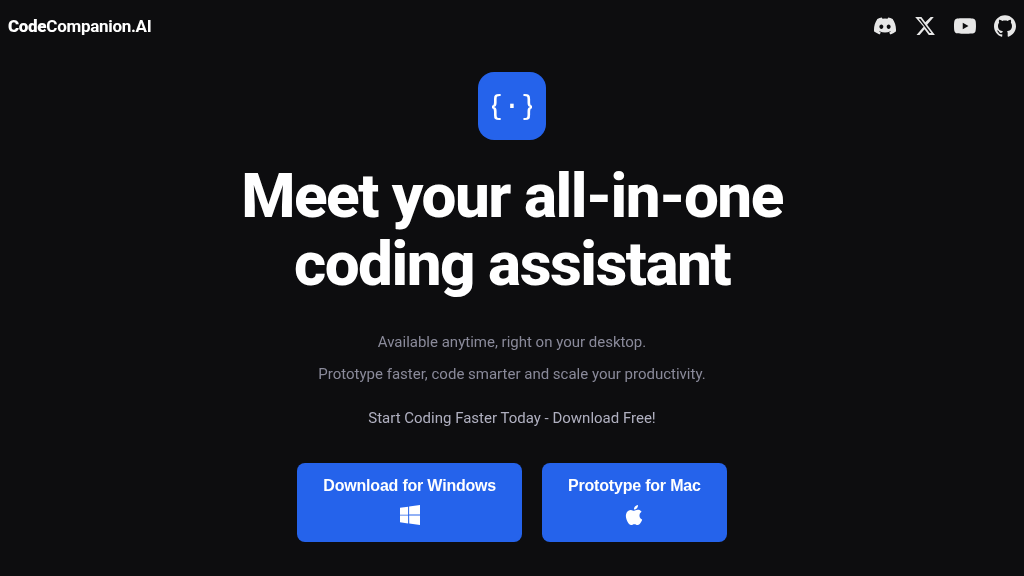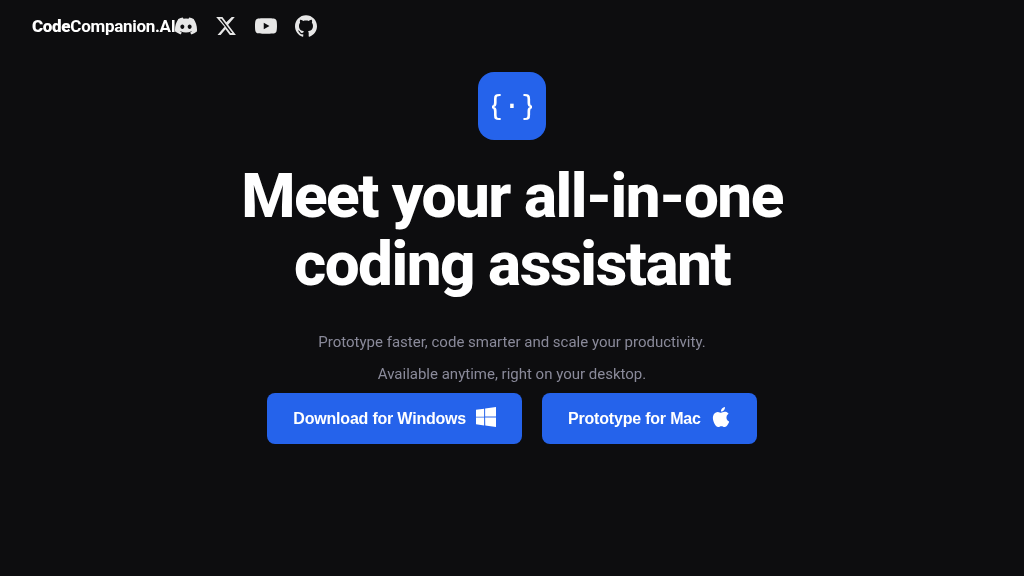--- a/index.html
+++ b/index.html
@@ -14,21 +14,22 @@
       background-color: #0d0d0f;
       font-family: -apple-system, BlinkMacSystemFont, 'Segoe UI', Roboto, sans-serif;
       color: #ffffff;
       overflow: hidden;
     }
 
     
     .navbar {
       display: flex;
       align-items: center;
-      padding: 0 32px;
+      justify-content: space-between;
+      padding: 0 8px;
       height: 52px;
       background-color: #0d0d0f;
     }
 
     .navbar-brand {
       font-size: 17px;
       font-weight: 700;
       color: #ffffff;
       letter-spacing: -0.3px;
     }
@@ -113,20 +114,21 @@
       padding: 14px 26px;
       background-color: #2563eb;
       color: #ffffff;
       border: none;
       border-radius: 8px;
       font-size: 16px;
       font-weight: 600;
       cursor: pointer;
       letter-spacing: -0.2px;
       transition: background 0.2s;
+      flex-direction: column;
     }
 
     .btn-icon {
       font-size: 18px;
       line-height: 1;
     }
 
     
     .nav-icon-wrap {
       display: flex;
@@ -173,23 +175,24 @@
 
   <div class="app-icon-wrapper">
     <svg width="40" height="40" viewBox="0 0 40 40" fill="none" xmlns="http://www.w3.org/2000/svg">
 
       <text x="50%" y="55%" dominant-baseline="middle" text-anchor="middle" font-size="28" font-weight="300" fill="white" font-family="monospace">{·}</text>
     </svg>
   </div>
 
   <h1 class="hero-heading">Meet your all-in-one coding assistant</h1>
 
+  <p class="hero-subtext">Available anytime, right on your desktop.</p>
   <p class="hero-subtext">Prototype faster, code smarter and scale your productivity.</p>
-  <p class="hero-subtext">Available anytime, right on your desktop.</p>
-
+
+  <p class="cta-text" style="margin-top: 16px;">Start Coding Faster Today - Download Free!</p>
 
   <div class="buttons-row">
 
     <button class="btn-download">
       <span>Download for Windows</span>
       <span class="btn-icon">
         <svg width="20" height="20" viewBox="0 0 24 24" fill="white" xmlns="http://www.w3.org/2000/svg">
           <path d="M0 3.449L9.75 2.1v9.451H0m10.949-9.602L24 0v11.4H10.949M0 12.6h9.75v9.451L0 20.699M10.949 12.6H24V24l-12.9-1.801"></path>
         </svg>
       </span>

